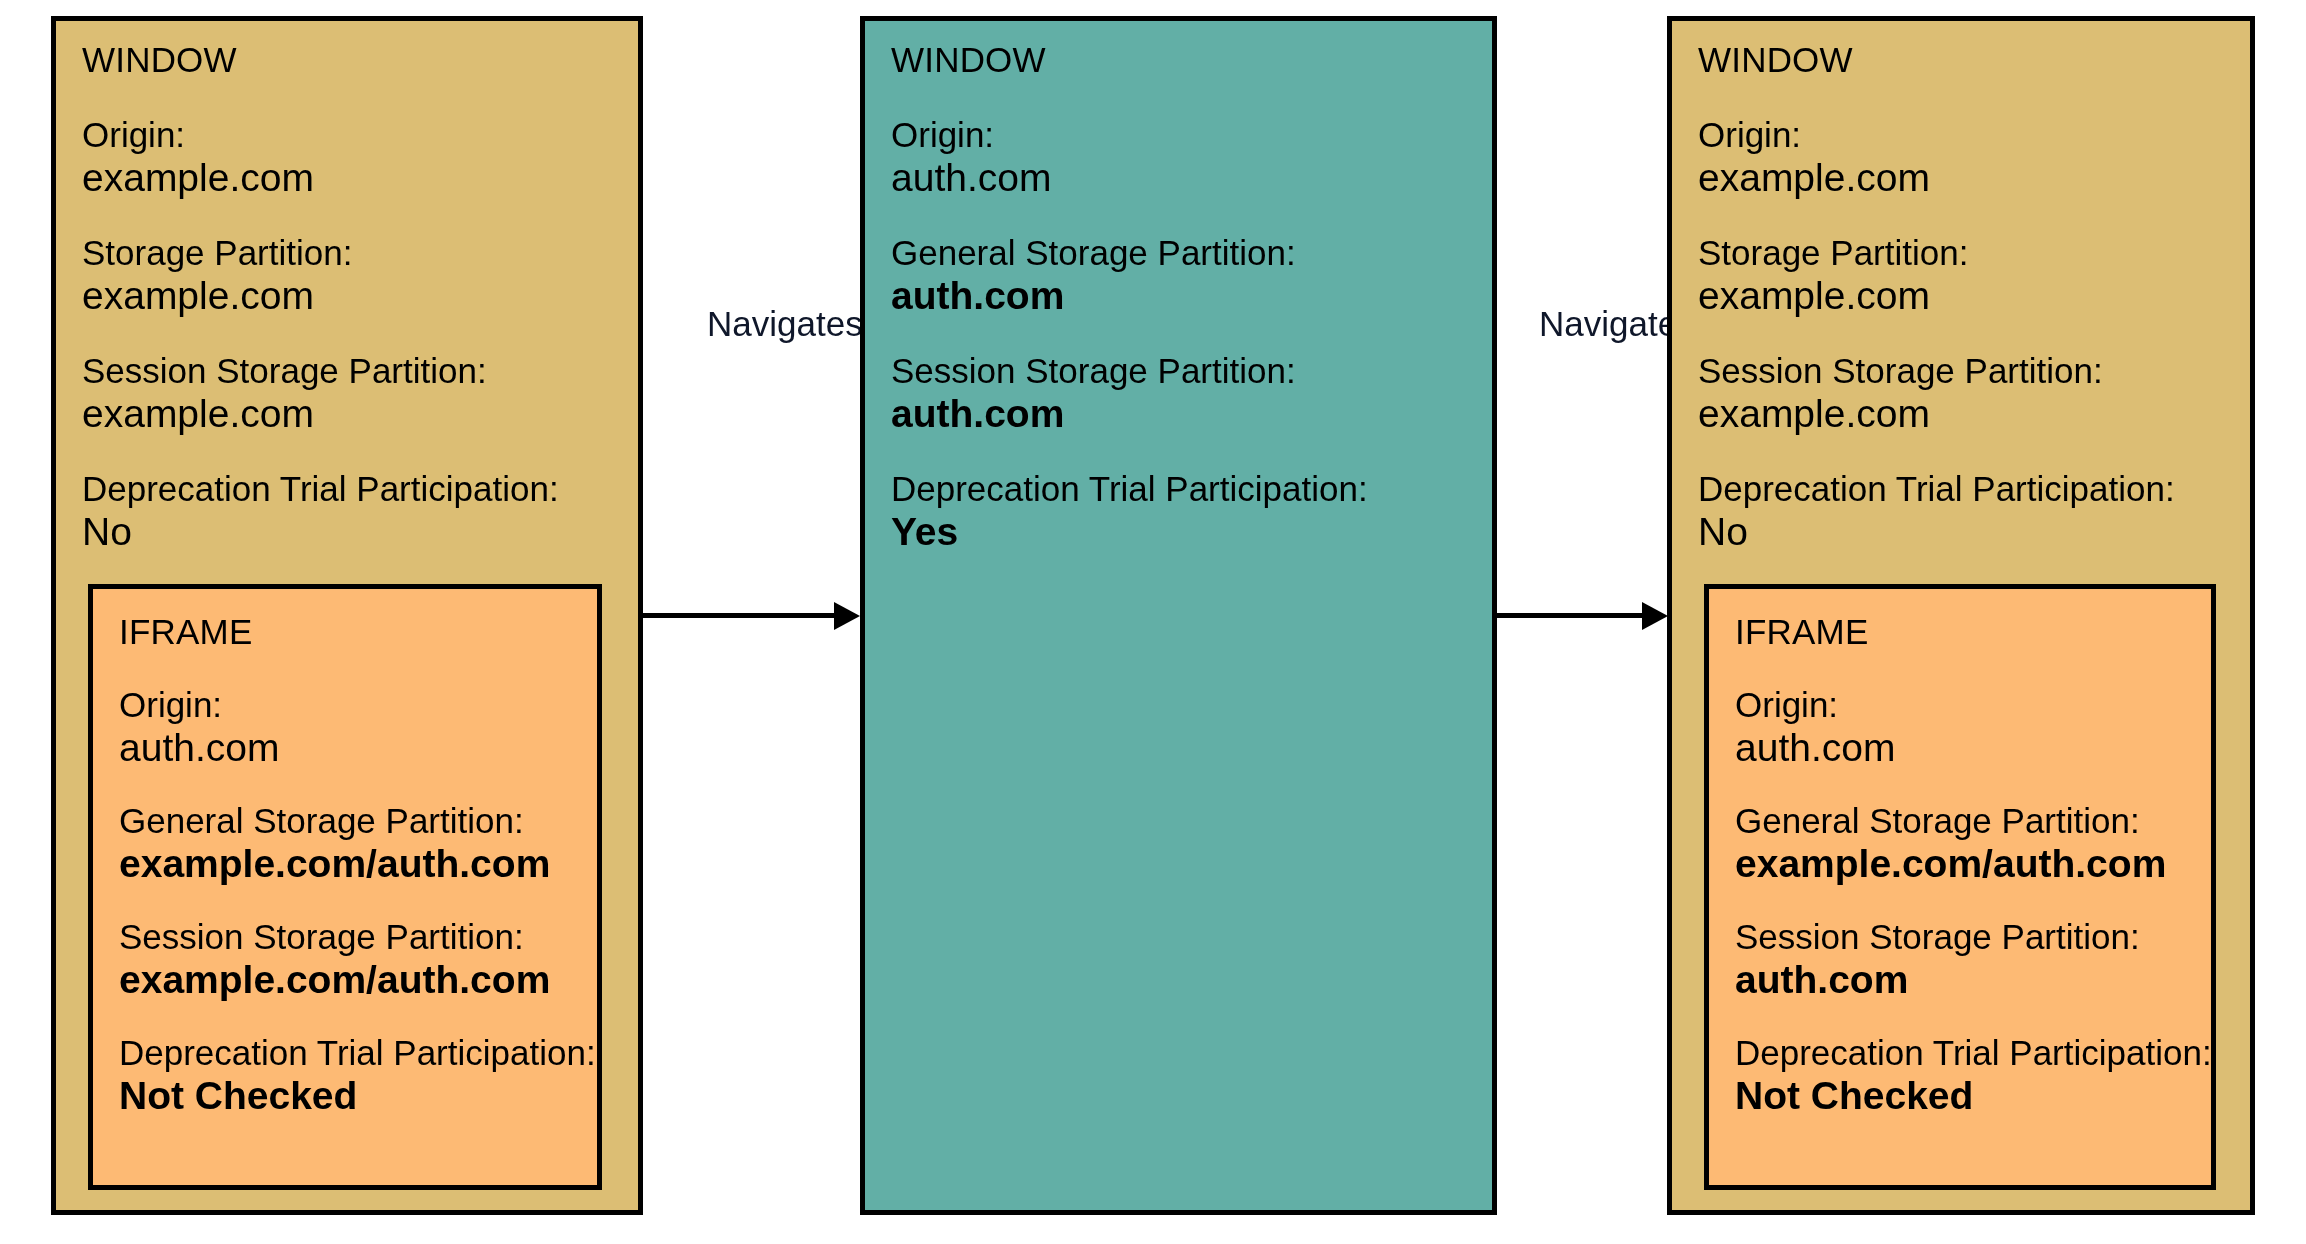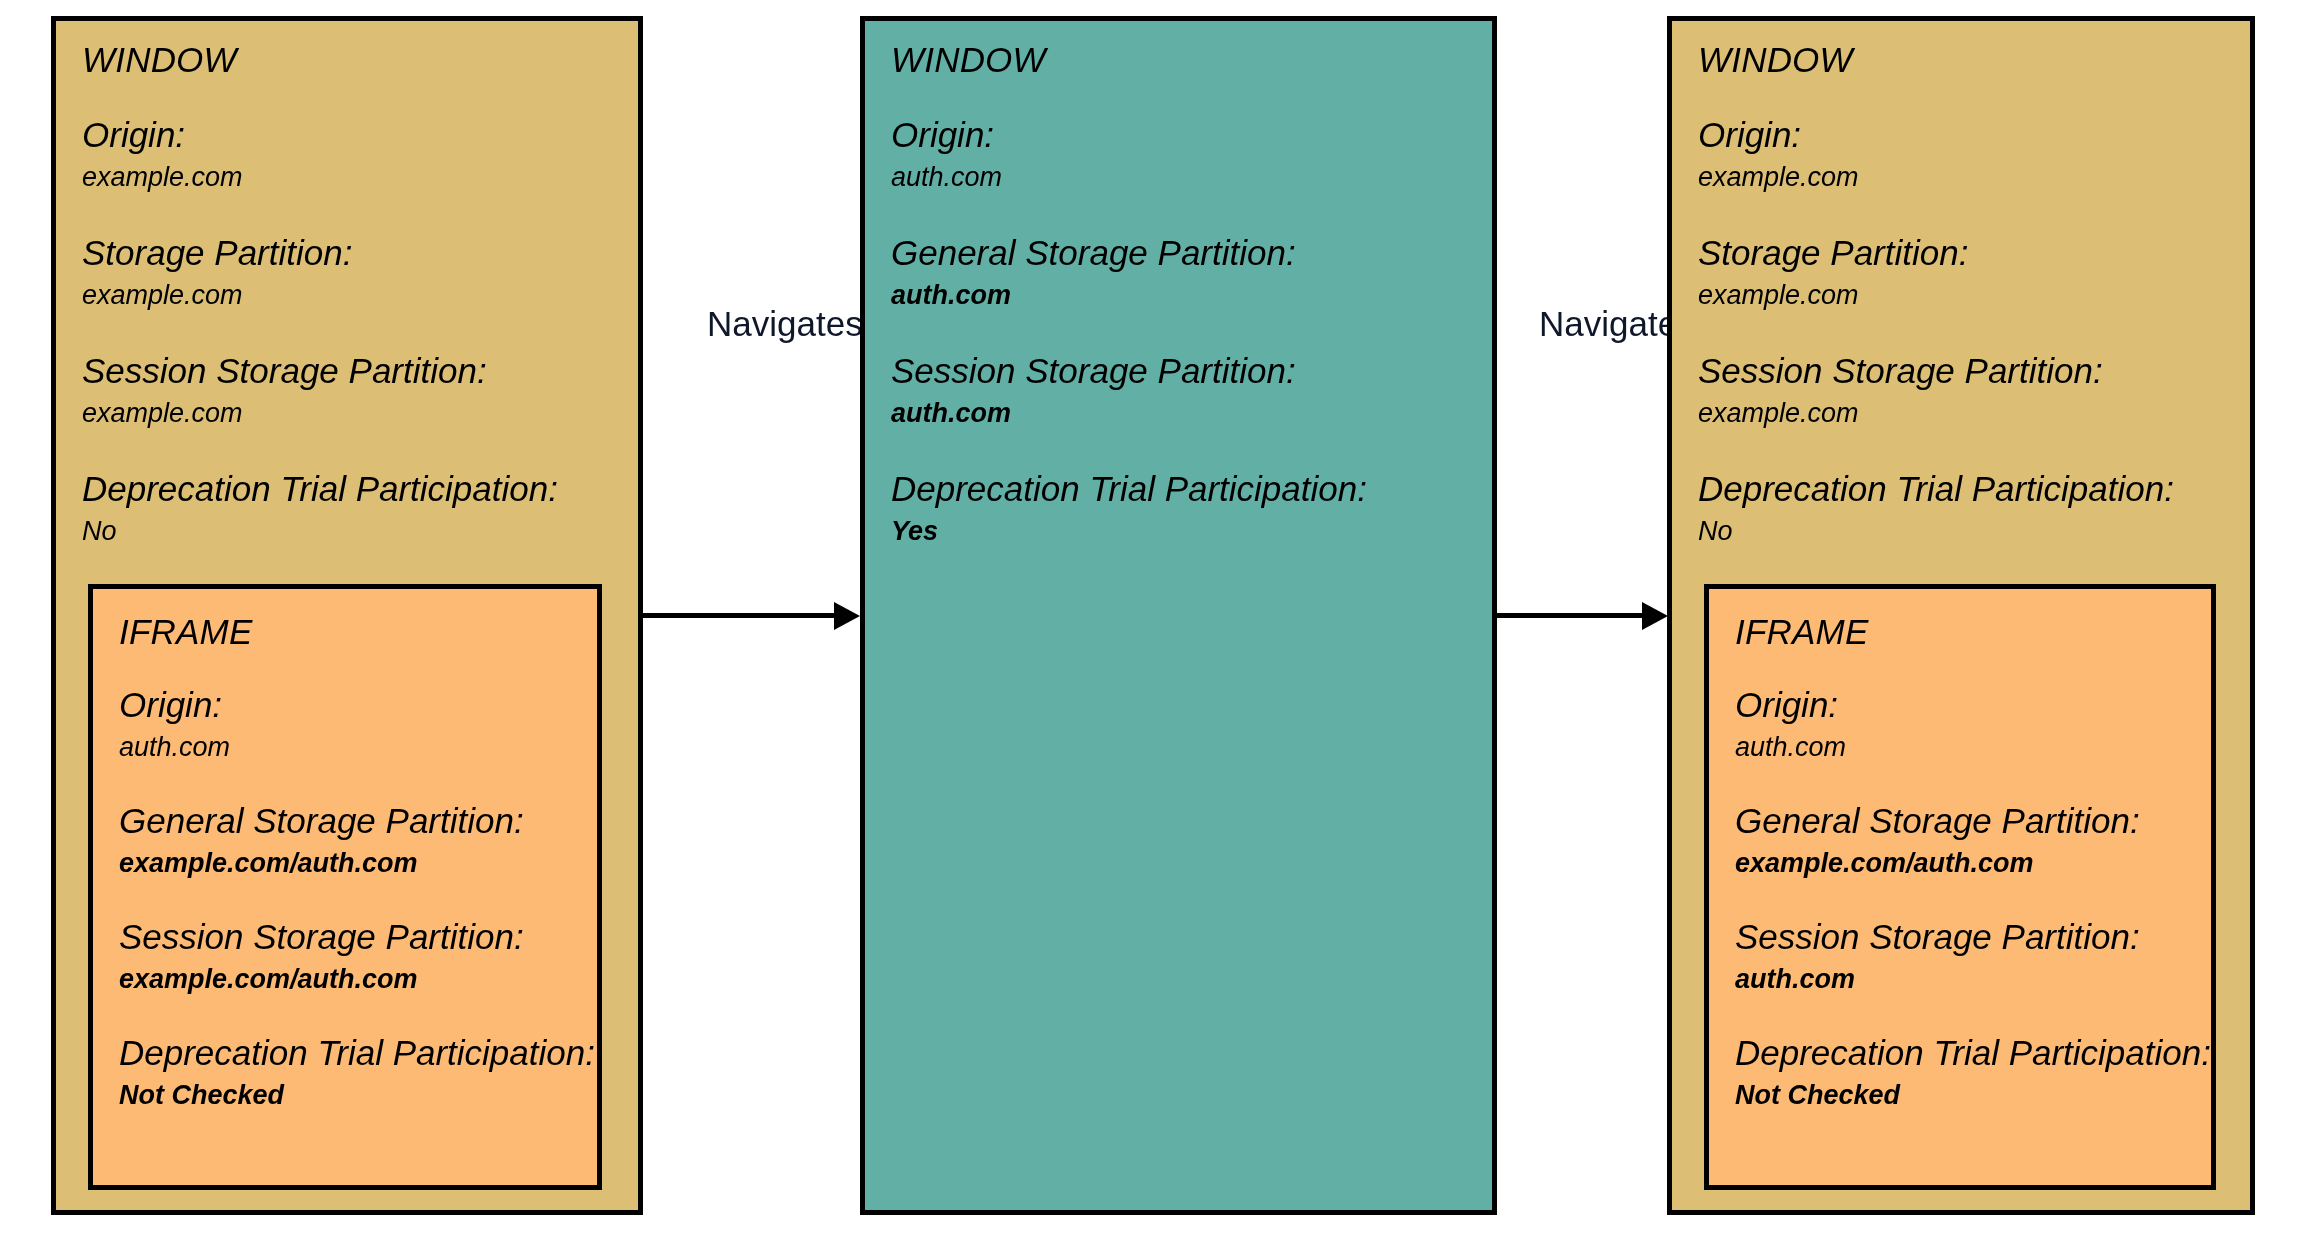--- a/index.html
+++ b/index.html
@@ -26,40 +26,39 @@
     box-sizing: border-box;
   }
   .panel.tan   { background: #dcbe74; }
   .panel.teal  { background: #62afa6; }
 
   .panel-body {
     position: absolute;
     left: 26px;
     top: 18px;
     right: 10px;
-    font-style: italic;
   }
 
   .panel-title {
     font-size: 35px;
     line-height: 42px;
     letter-spacing: 0.2px;
     white-space: nowrap;
   }
 
   .field {
     margin-top: 32px;
   }
   .field .label {
     font-size: 35px;
     line-height: 43px;
     white-space: nowrap;
   }
   .field .value {
-    font-size: 27px;
+    font-size: 39px;
     line-height: 43px;
     white-space: nowrap;
   }
   .field .value.bold {
     font-weight: bold;
   }
 
   
   .iframe-box {
     position: absolute;

